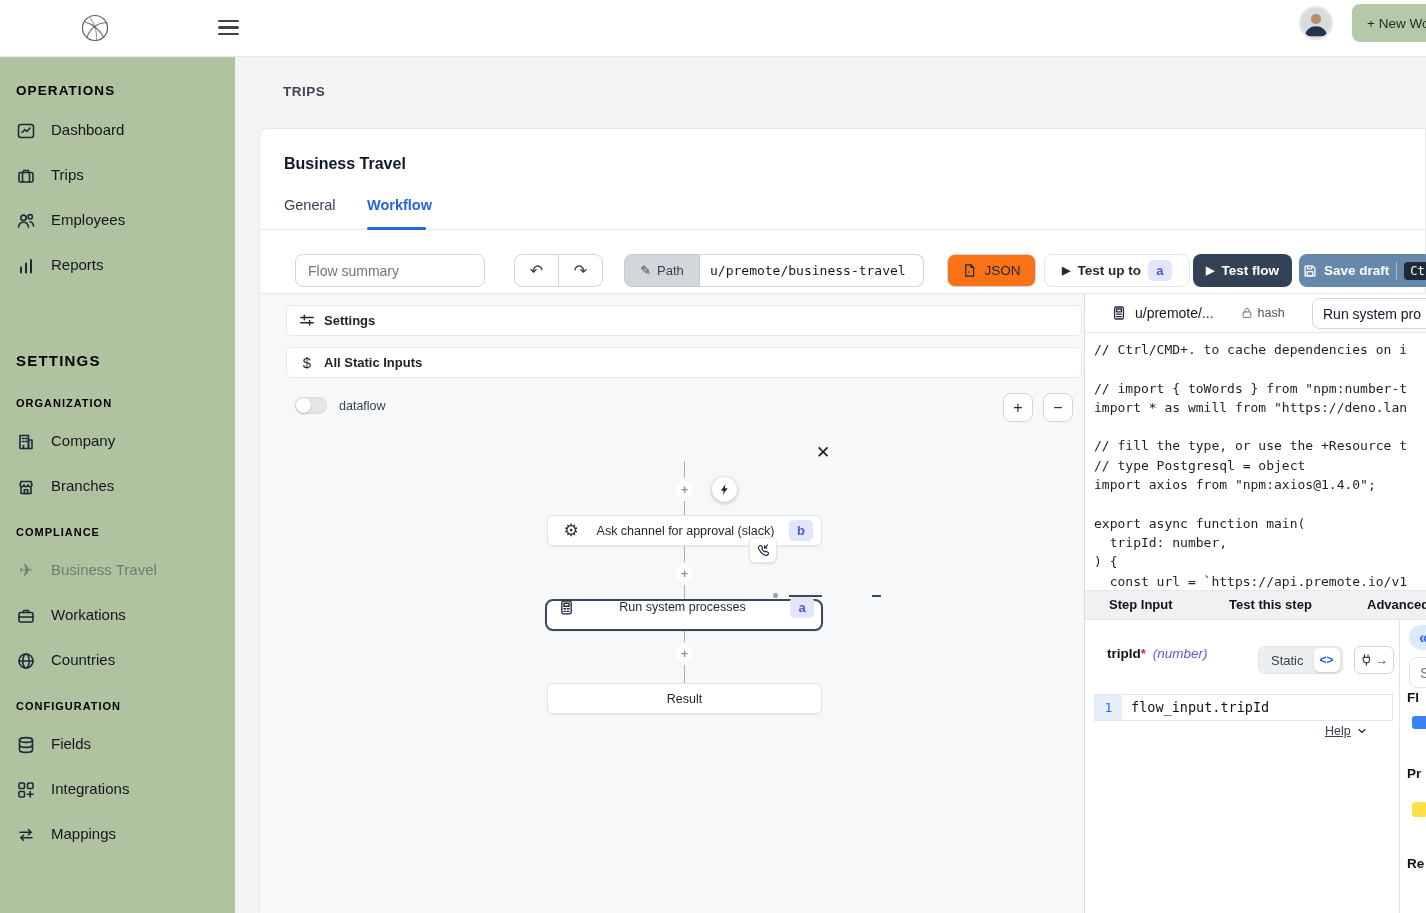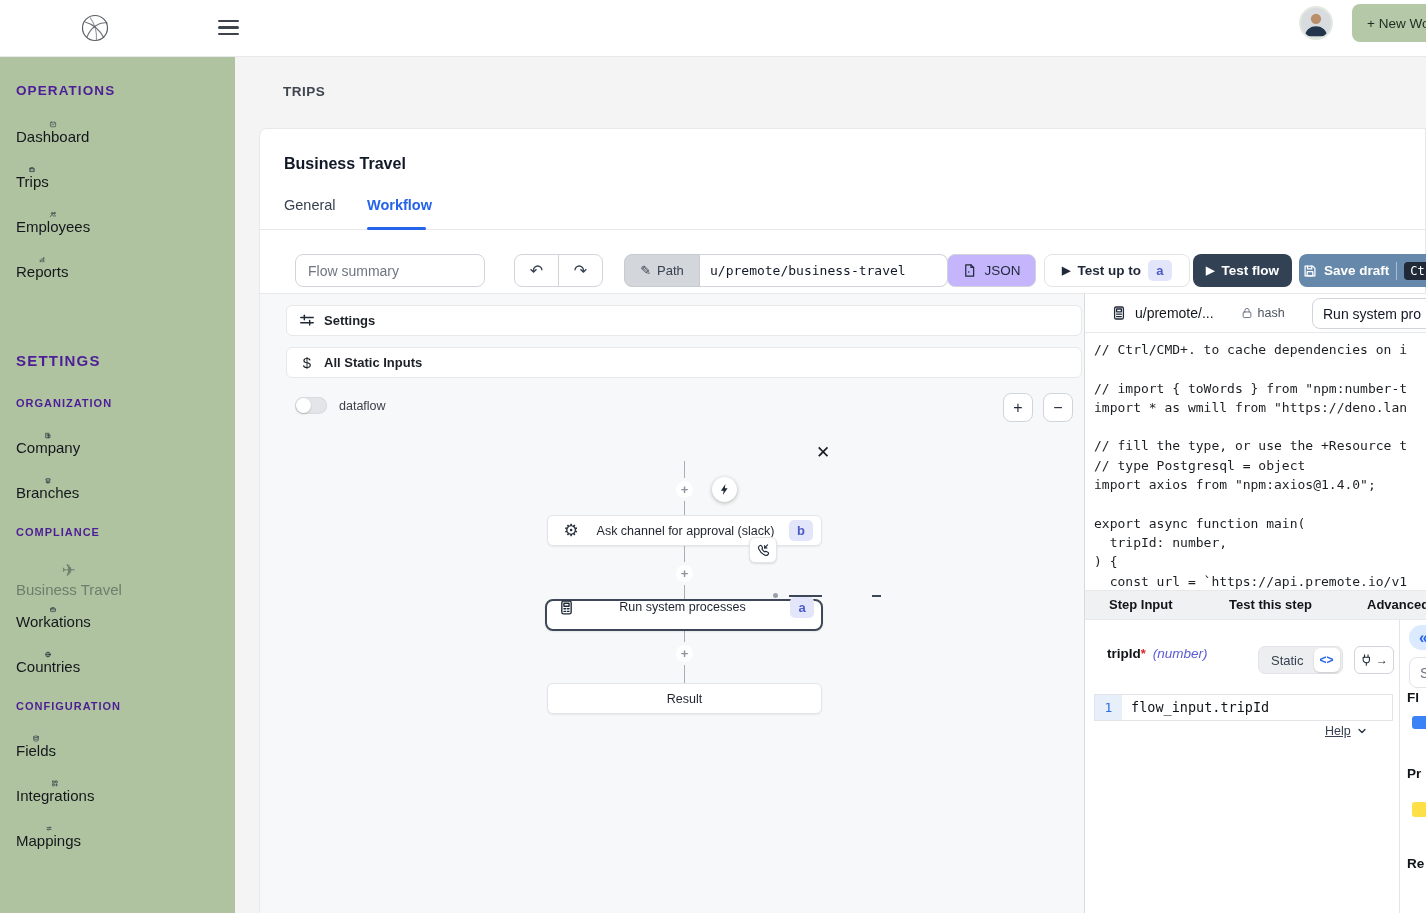--- a/index.html
+++ b/index.html
@@ -9,25 +9,25 @@
   
   .topbar { position:absolute; top:0; left:0; width:1426px; height:57px; background:#fff; border-bottom:1px solid #e8e9ea; z-index:5; }
   .logo { position:absolute; left:78px; top:11px; width:34px; height:34px; }
   .hamburger { position:absolute; left:218px; top:17px; width:21px; height:21px; cursor:pointer; display:flex; flex-direction:column; justify-content:center; gap:4px; }
   .hamburger span { display:block; height:2.6px; background:#3c434b; border-radius:2px; }
   .avatar { position:absolute; left:1299px; top:6px; width:34px; height:34px; border-radius:50%; background:#d9dcdf; border:2px solid #e3e8e0; overflow:hidden; }
   .new-btn { position:absolute; left:1352px; top:4px; height:38px; width:130px; background:#b5c9a8; border:none; border-radius:8px; font:500 13.5px "Liberation Sans", sans-serif; color:#1d2b20; text-align:left; padding-left:15px; cursor:pointer; white-space:nowrap; }
 
   
   .sidebar { position:absolute; top:57px; left:0; width:235px; height:856px; background:#afc3a1; }
-  .shead { position:absolute; left:16px; font-weight:700; color:#4c1d95; white-space:nowrap; }
+  .shead { position:absolute; left:16px; font-weight:700; color:#000000; white-space:nowrap; }
   .shead.big { font-size:13.5px; letter-spacing:1.1px; }
   .shead.xl { font-size:15px; letter-spacing:1.2px; }
   .shead.sub { font-size:11px; letter-spacing:1px; }
-  .srow { position:absolute; left:16px; height:24px; display:flex; align-items:center; cursor:pointer; color:#14171b;flex-direction:column; }
+  .srow { position:absolute; left:16px; height:24px; display:flex; align-items:flex-start; gap:15px; cursor:pointer; color:#14171b; }
   .srow .slabel { font-size:15px; color:#14171b; white-space:nowrap; }
   .srow svg { stroke:#14171b; fill:none; stroke-width:1.5; stroke-linecap:round; stroke-linejoin:round; }
   .srow.active .slabel { color:#717d6c; }
   .srow.active svg, .srow.active .sicon-glyph { color:#717d6c; stroke:#717d6c; }
   .sicon-glyph { font-size:17px; line-height:20px; width:20px; text-align:center; color:#14171b; }
 
   
   .eyebrow { position:absolute; left:283px; top:84px; font-size:13.5px; font-weight:700; letter-spacing:.5px; color:#3f4650; }
   .card { position:absolute; left:259px; top:128px; width:1167px; height:785px; background:#fff; border:1px solid #e7e8ea; border-radius:8px 0 0 0; }
   .card-title { position:absolute; left:24px; top:26px; font-size:16px; font-weight:700; color:#111827; }
@@ -39,23 +39,23 @@
   
   .tb { position:absolute; top:125px; height:33px; }
   input.flow-summary { left:35px; width:190px; position:absolute; top:125px; height:33px; border:1px solid #d1d5db; border-radius:8px; padding:0 12px; font:14px "Liberation Sans", sans-serif; color:#111827; background:#fff; }
   input.flow-summary::placeholder { color:#6f7680; }
   .undo-group { left:254px; display:flex; }
   .ur-btn { width:45px; height:33px; background:#fff; border:1px solid #d1d5db; font-size:16px; color:#374151; cursor:pointer; display:flex; align-items:center; justify-content:center; }
   .ur-btn.first { border-radius:8px 0 0 8px; }
   .ur-btn.last { border-radius:0 8px 8px 0; margin-left:-1px; }
   .path-group { left:364px; display:flex; }
   .path-seg { width:76px; height:33px; background:#d3d6da; border:1px solid #c6cbd1; border-radius:8px 0 0 8px; display:flex; align-items:center; justify-content:center; gap:6px; font-size:13px; color:#374151; cursor:pointer; }
-  input.path-input { width:248px; height:33px; border:1px solid #d1d5db; border-left:none; border-radius:0 8px 8px 0; font:13px "DejaVu Sans Mono", monospace; color:#111827; padding:0 10px; background:#fff; }
+  input.path-input { width:224px; height:33px; border:1px solid #d1d5db; border-left:none; border-radius:0 8px 8px 0; font:13px "DejaVu Sans Mono", monospace; color:#111827; padding:0 10px; background:#fff; }
   .btn { position:absolute; top:125px; height:33px; display:flex; align-items:center; justify-content:center; gap:7px; border-radius:8px; cursor:pointer; font-size:13.5px; }
-  .btn-json { left:687px; width:89px; background:#c4b5fd; border:1px solid #d1d5db; color:#1f2937; }
+  .btn-json { left:687px; width:89px; background:#f97316; border:1px solid #d1d5db; color:#1f2937; }
   .btn-testupto { left:784px; width:146px; background:#fff; border:1px solid #e2e4e8; color:#1f2937; font-weight:600; }
   .badge { display:inline-flex; align-items:center; justify-content:center; width:24px; height:21px; border-radius:5px; background:#e3e6fa; color:#4d5bc9; font-size:13px; font-weight:700; }
   .btn-testflow { left:933px; width:99px; background:#334155; border:none; color:#fff; font-weight:700; }
   .btn-save { left:1039px; width:150px; background:#6688aa; border:none; color:#fff; font-weight:700; }
   .kbd { background:#1f2937; color:#fff; font:12px "DejaVu Sans Mono", monospace; border-radius:4px; padding:2px 6px; }
   .save-sep { width:1px; height:18px; background:rgba(255,255,255,.45); }
   .play-glyph { font-size:11px; }
 
   
   .flow { position:absolute; left:0; top:164px; width:824px; height:621px; background:#f7f8f9; border-top:1px solid #e7e8ea; overflow:hidden; }

